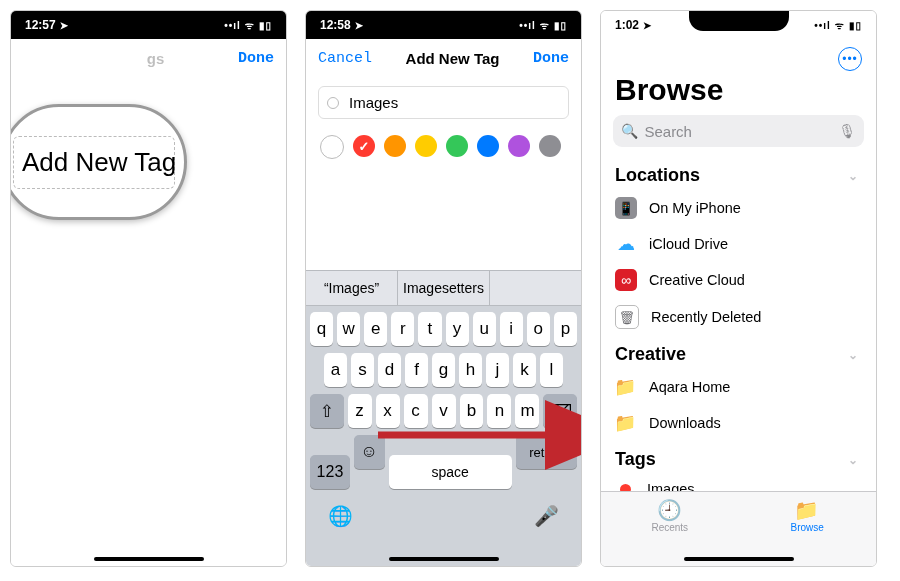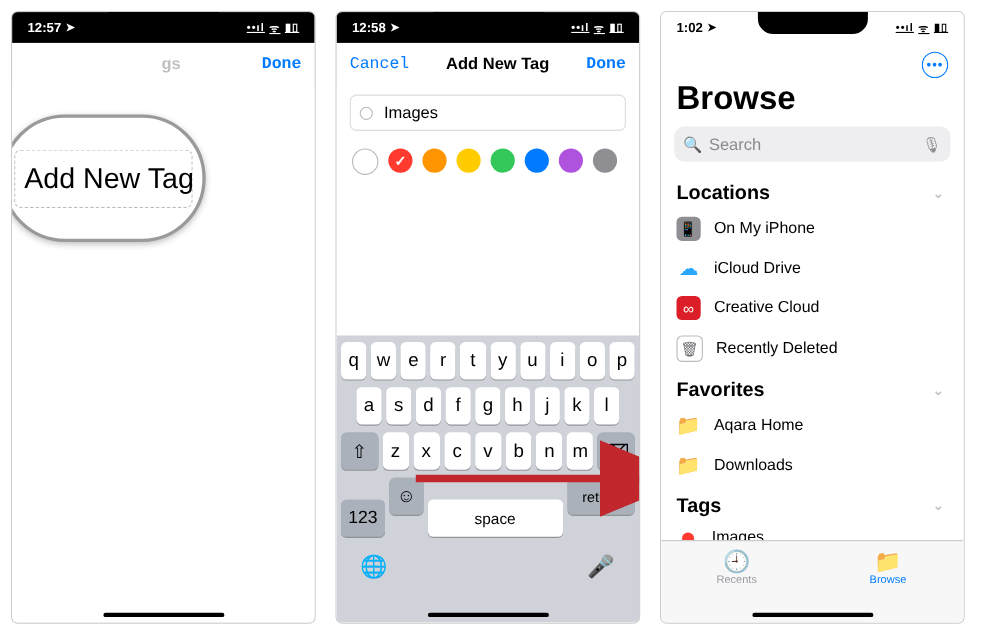--- a/index.html
+++ b/index.html
@@ -40,21 +40,21 @@
   }
   .status-bar.light { background: #fff; color: #000; }
   .status-left { display:flex; align-items:center; gap:4px; }
   .status-right { display:flex; align-items:center; gap:4px; }
   .loc-icon { font-size:10px; }
   .notch {
     position: absolute; left: 50%; top:0; transform: translateX(-50%);
     width: 100px; height: 20px; background:#000; border-radius: 0 0 14px 14px;
   }
   .status-bar.light .notch { background:#000; }
-  .signal-icons { font-size:10px; letter-spacing:1px;text-decoration:underline; }
+  .signal-icons { font-size:10px; letter-spacing:1px; }
   .nav-bar {
     height: 38px;
     display: flex;
     align-items: center;
     justify-content: space-between;
     padding: 0 12px;
     border-bottom: 0.5px solid rgba(0,0,0,0);
     font-size: 15px;
     gap: 33px;
   }
@@ -243,20 +243,25 @@
         <div class="color-dot selected" style="background: rgb(255, 59, 48);"></div>
         <div class="color-dot" style="background: rgb(255, 149, 0);"></div>
         <div class="color-dot" style="background: rgb(255, 204, 0);"></div>
         <div class="color-dot" style="background: rgb(52, 199, 89);"></div>
         <div class="color-dot" style="background: rgb(0, 122, 255);"></div>
         <div class="color-dot" style="background: rgb(175, 82, 222);"></div>
         <div class="color-dot" style="background: rgb(142, 142, 147);"></div>
       </div>
 
     <div class="keyboard">
+      <div class="suggestion-bar" id="suggestion-bar">
+          <div class="sugg">“Images”</div>
+          <div class="sugg">Imagesetters</div>
+          <div class="sugg"></div>
+        </div>
       <div class="kb-rows">
         <div class="kb-row" id="kb-row1">
             <div class="key">q</div>
             <div class="key">w</div>
             <div class="key">e</div>
             <div class="key">r</div>
             <div class="key">t</div>
             <div class="key">y</div>
             <div class="key">u</div>
             <div class="key">i</div>
@@ -351,21 +356,21 @@
           <div class="list-icon icon-cc" style="font-weight: 200;">∞</div>
           <span>Creative Cloud</span>
         </div>
         <div class="list-row">
           <div class="list-icon icon-trash" style="font-size: 13px;">🗑</div>
           <span>Recently Deleted</span>
         </div>
       </div>
 
     <div class="section-header">
-      <span>Favorites</span>
+      <span>Creative</span>
       <span class="chev">⌄</span>
     </div>
     <div id="favorites-list">
         <div class="list-row">
           <div class="list-icon icon-folder">📁</div>
           <span>Aqara Home</span>
         </div>
         <div class="list-row">
           <div class="list-icon icon-folder">📁</div>
           <span>Downloads</span>

